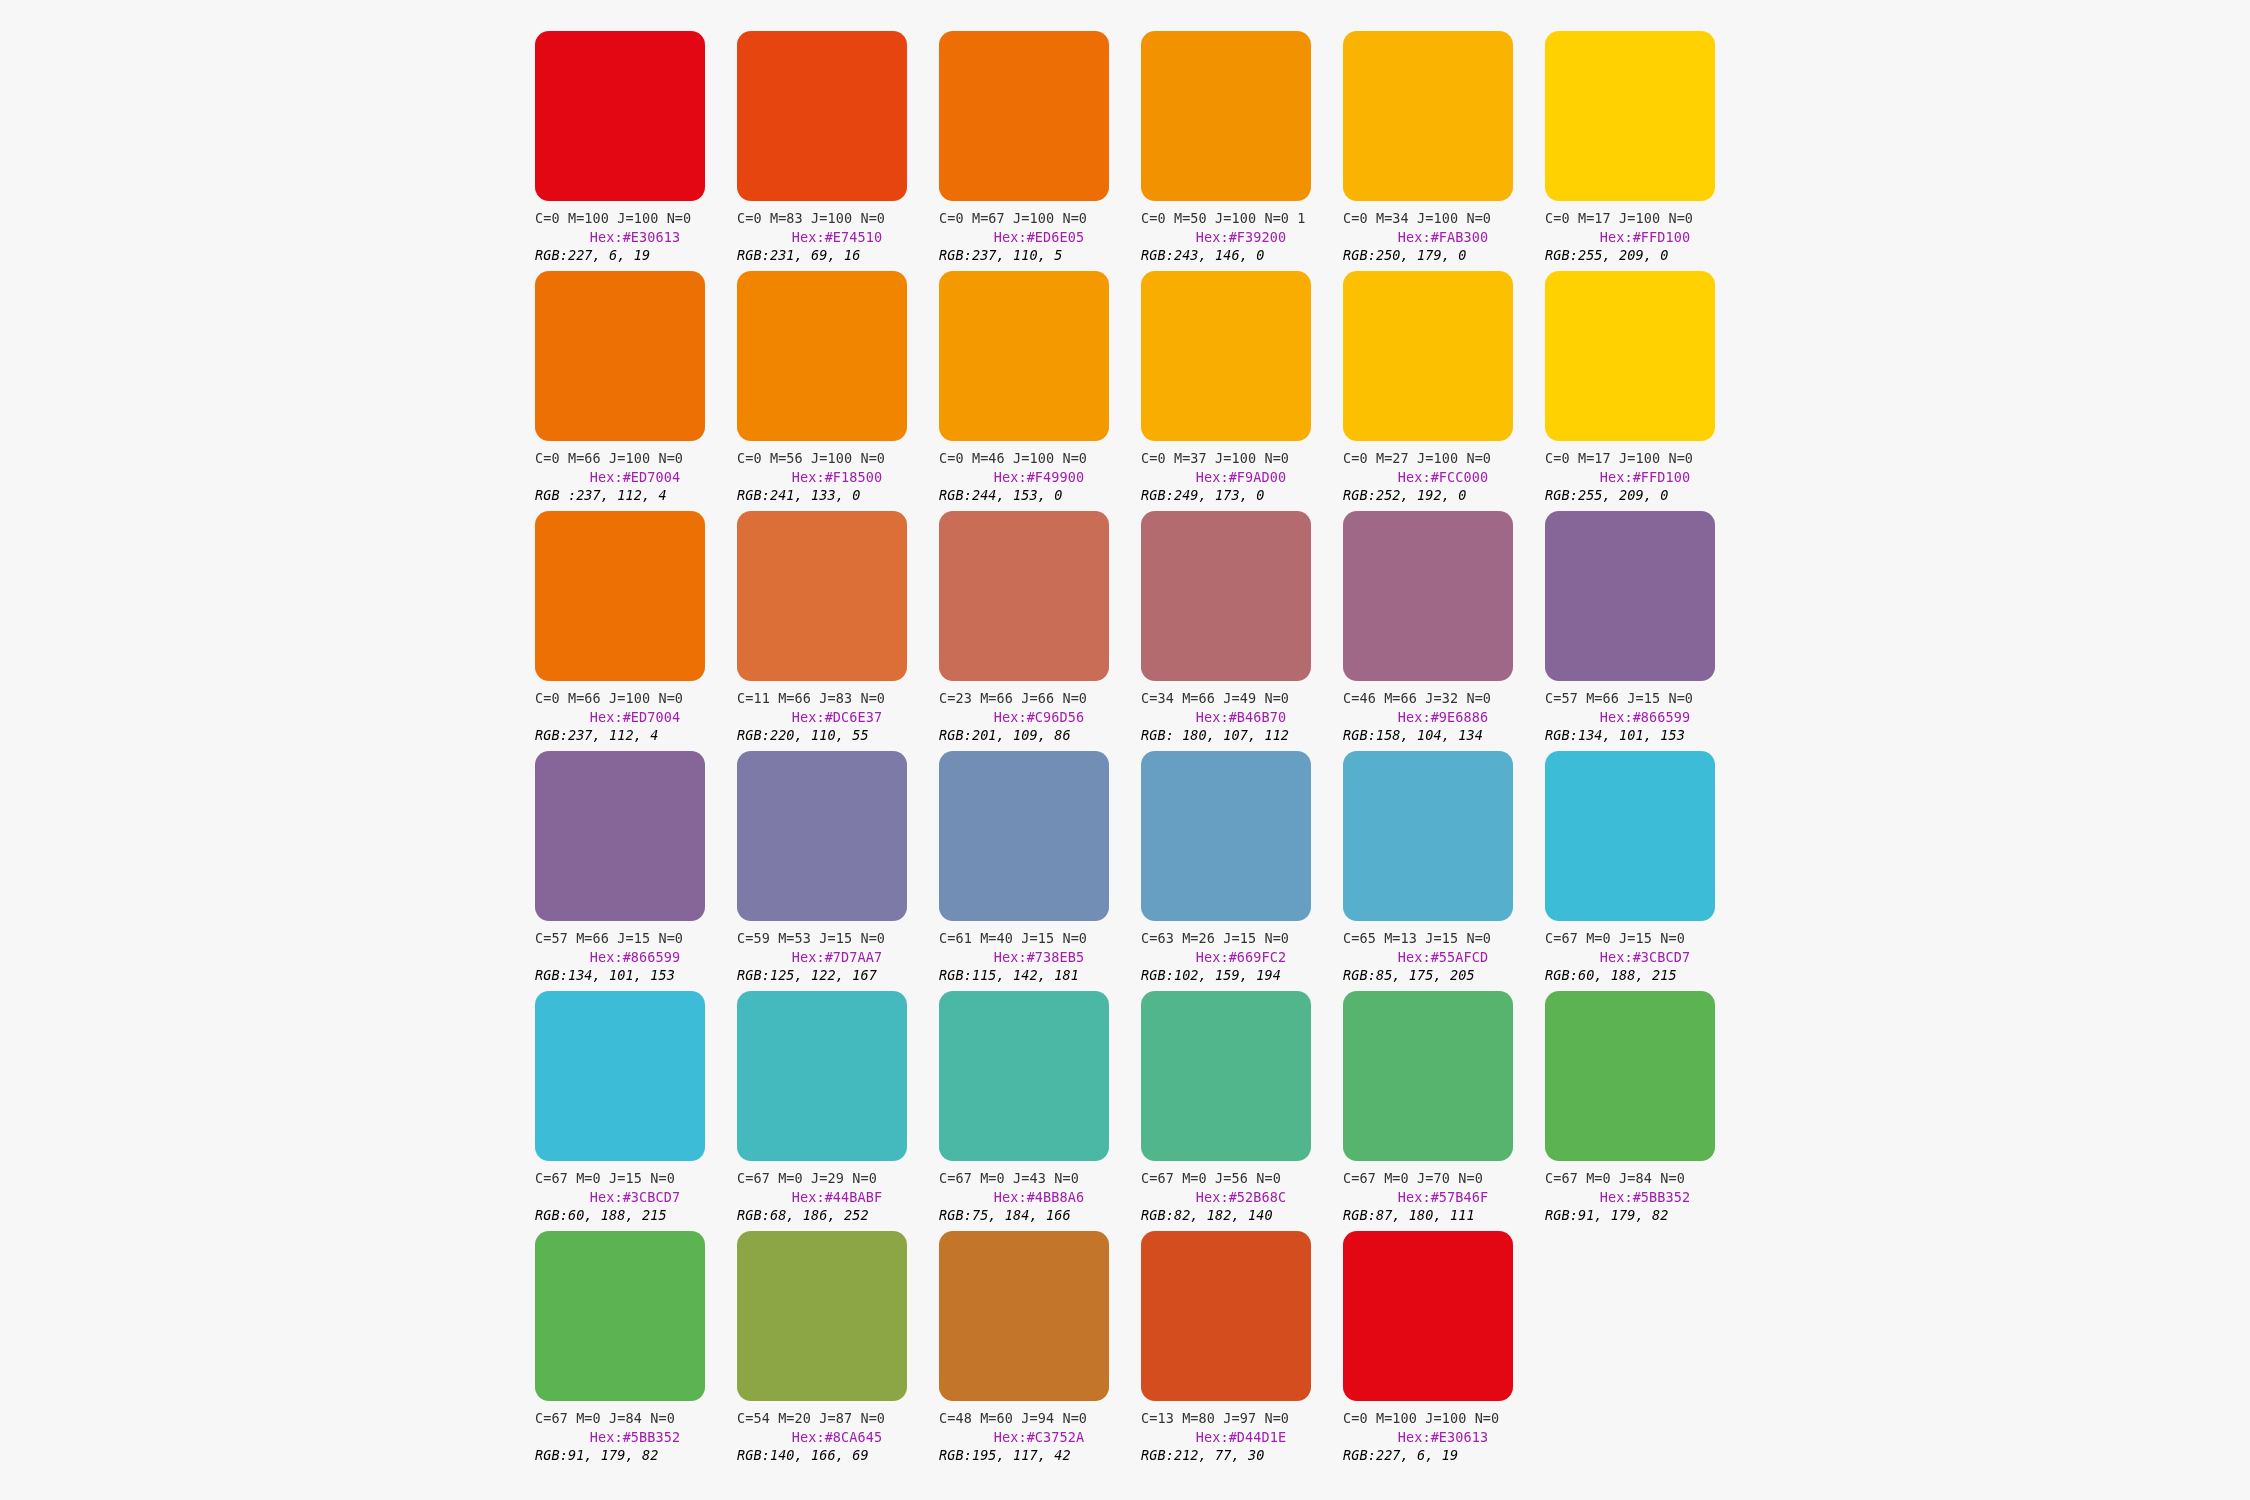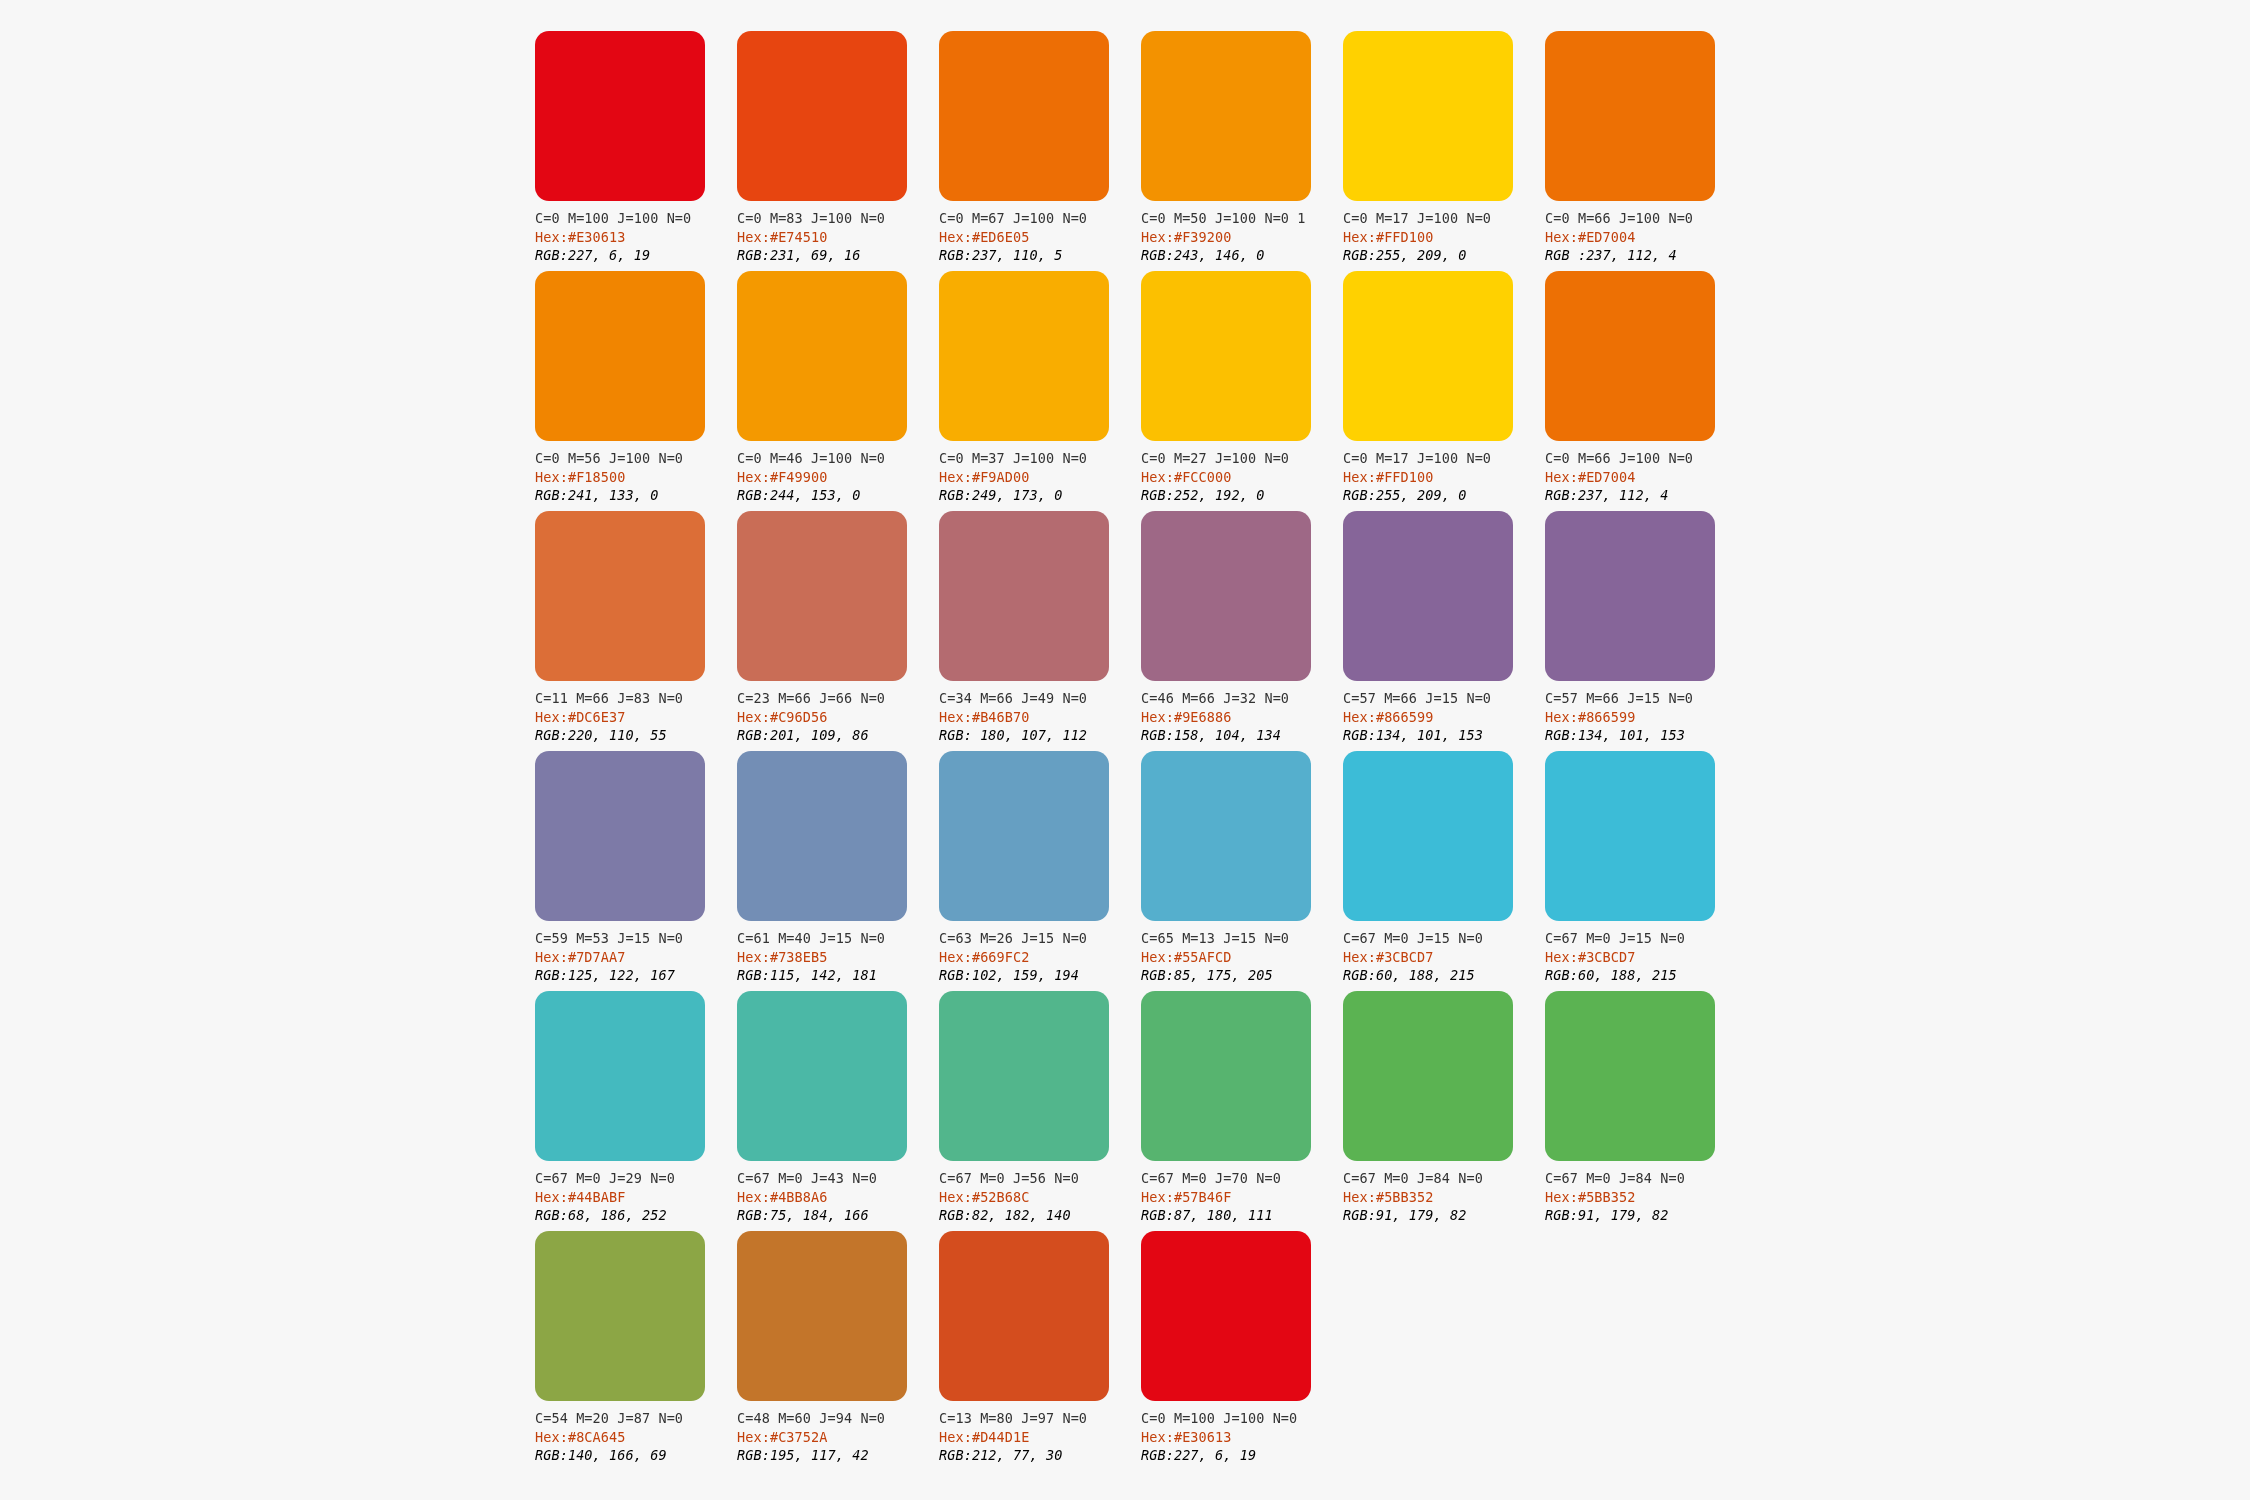--- a/index.html
+++ b/index.html
@@ -51,21 +51,21 @@
   .swatch-labels .lbl {
     display: block;
     font-family: "DejaVu Sans Mono", "Liberation Mono", monospace;
     font-size: 13.5px;
     line-height: 18.5px;
     color: #3c3c3c;
     white-space: pre;
     letter-spacing: 0.1px;
   }
   .swatch-labels .lbl-cmyk { color: #333333; }
-  .swatch-labels .lbl-hex  { color: #c2410c; }
+  .swatch-labels .lbl-hex  { color: #a21caf; text-align: center; }
   .swatch-labels .lbl-rgb  { color: #000000; font-style: italic; }
 </style>
 </head>
 <body style="background: rgb(247, 247, 247);">
 
 <div id="palette-sheet">
   <div id="swatch-grid">
       <div class="swatch-cell">
         <div class="swatch-chip" style="background-color: rgb(227, 6, 19);"></div>
         <div class="swatch-labels">
@@ -92,20 +92,28 @@
       </div>
       <div class="swatch-cell">
         <div class="swatch-chip" style="background-color: rgb(243, 146, 0);"></div>
         <div class="swatch-labels">
           <span class="lbl lbl-cmyk">C=0 M=50 J=100 N=0 1</span>
           <span class="lbl lbl-hex">Hex:#F39200</span>
           <span class="lbl lbl-rgb">RGB:243, 146, 0</span>
         </div>
       </div>
       <div class="swatch-cell">
+        <div class="swatch-chip" style="background-color: rgb(250, 179, 0);"></div>
+        <div class="swatch-labels">
+          <span class="lbl lbl-cmyk">C=0 M=34 J=100 N=0</span>
+          <span class="lbl lbl-hex">Hex:#FAB300</span>
+          <span class="lbl lbl-rgb">RGB:250, 179, 0</span>
+        </div>
+      </div>
+      <div class="swatch-cell">
         <div class="swatch-chip" style="background-color: rgb(255, 209, 0);"></div>
         <div class="swatch-labels">
           <span class="lbl lbl-cmyk">C=0 M=17 J=100 N=0</span>
           <span class="lbl lbl-hex">Hex:#FFD100</span>
           <span class="lbl lbl-rgb">RGB:255, 209, 0</span>
         </div>
       </div>
       <div class="swatch-cell">
         <div class="swatch-chip" style="background-color: rgb(237, 112, 4);"></div>
         <div class="swatch-labels">

